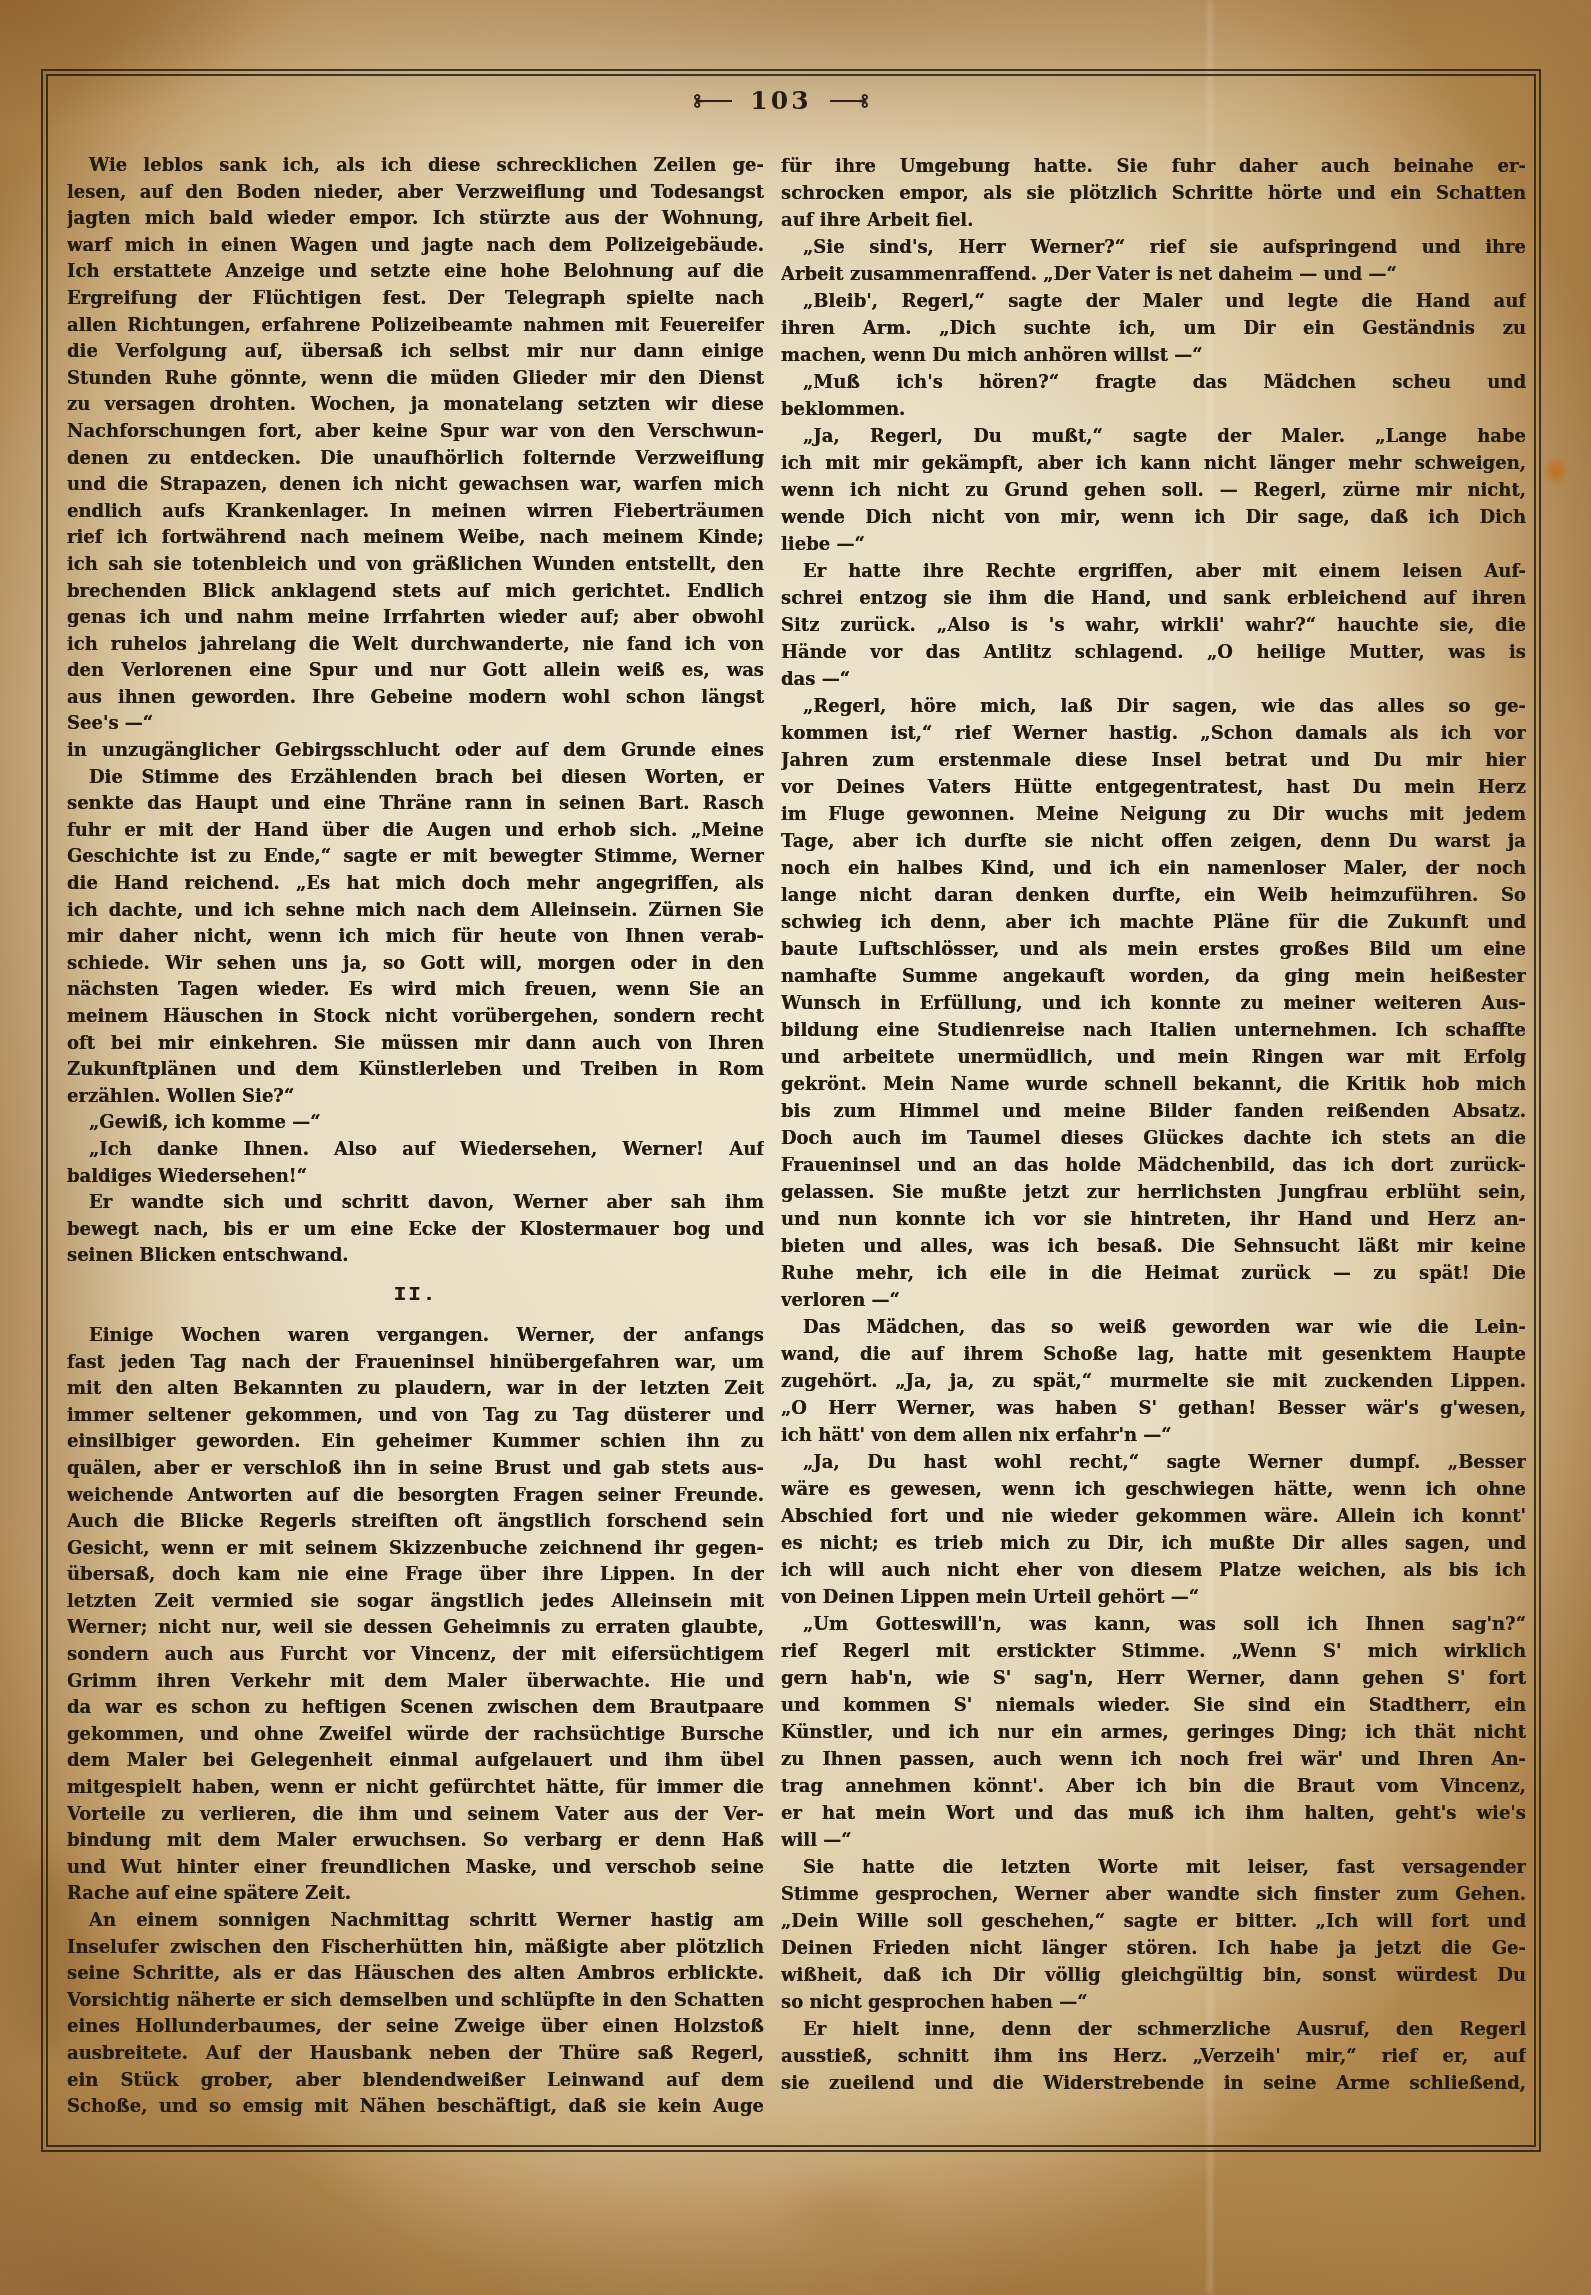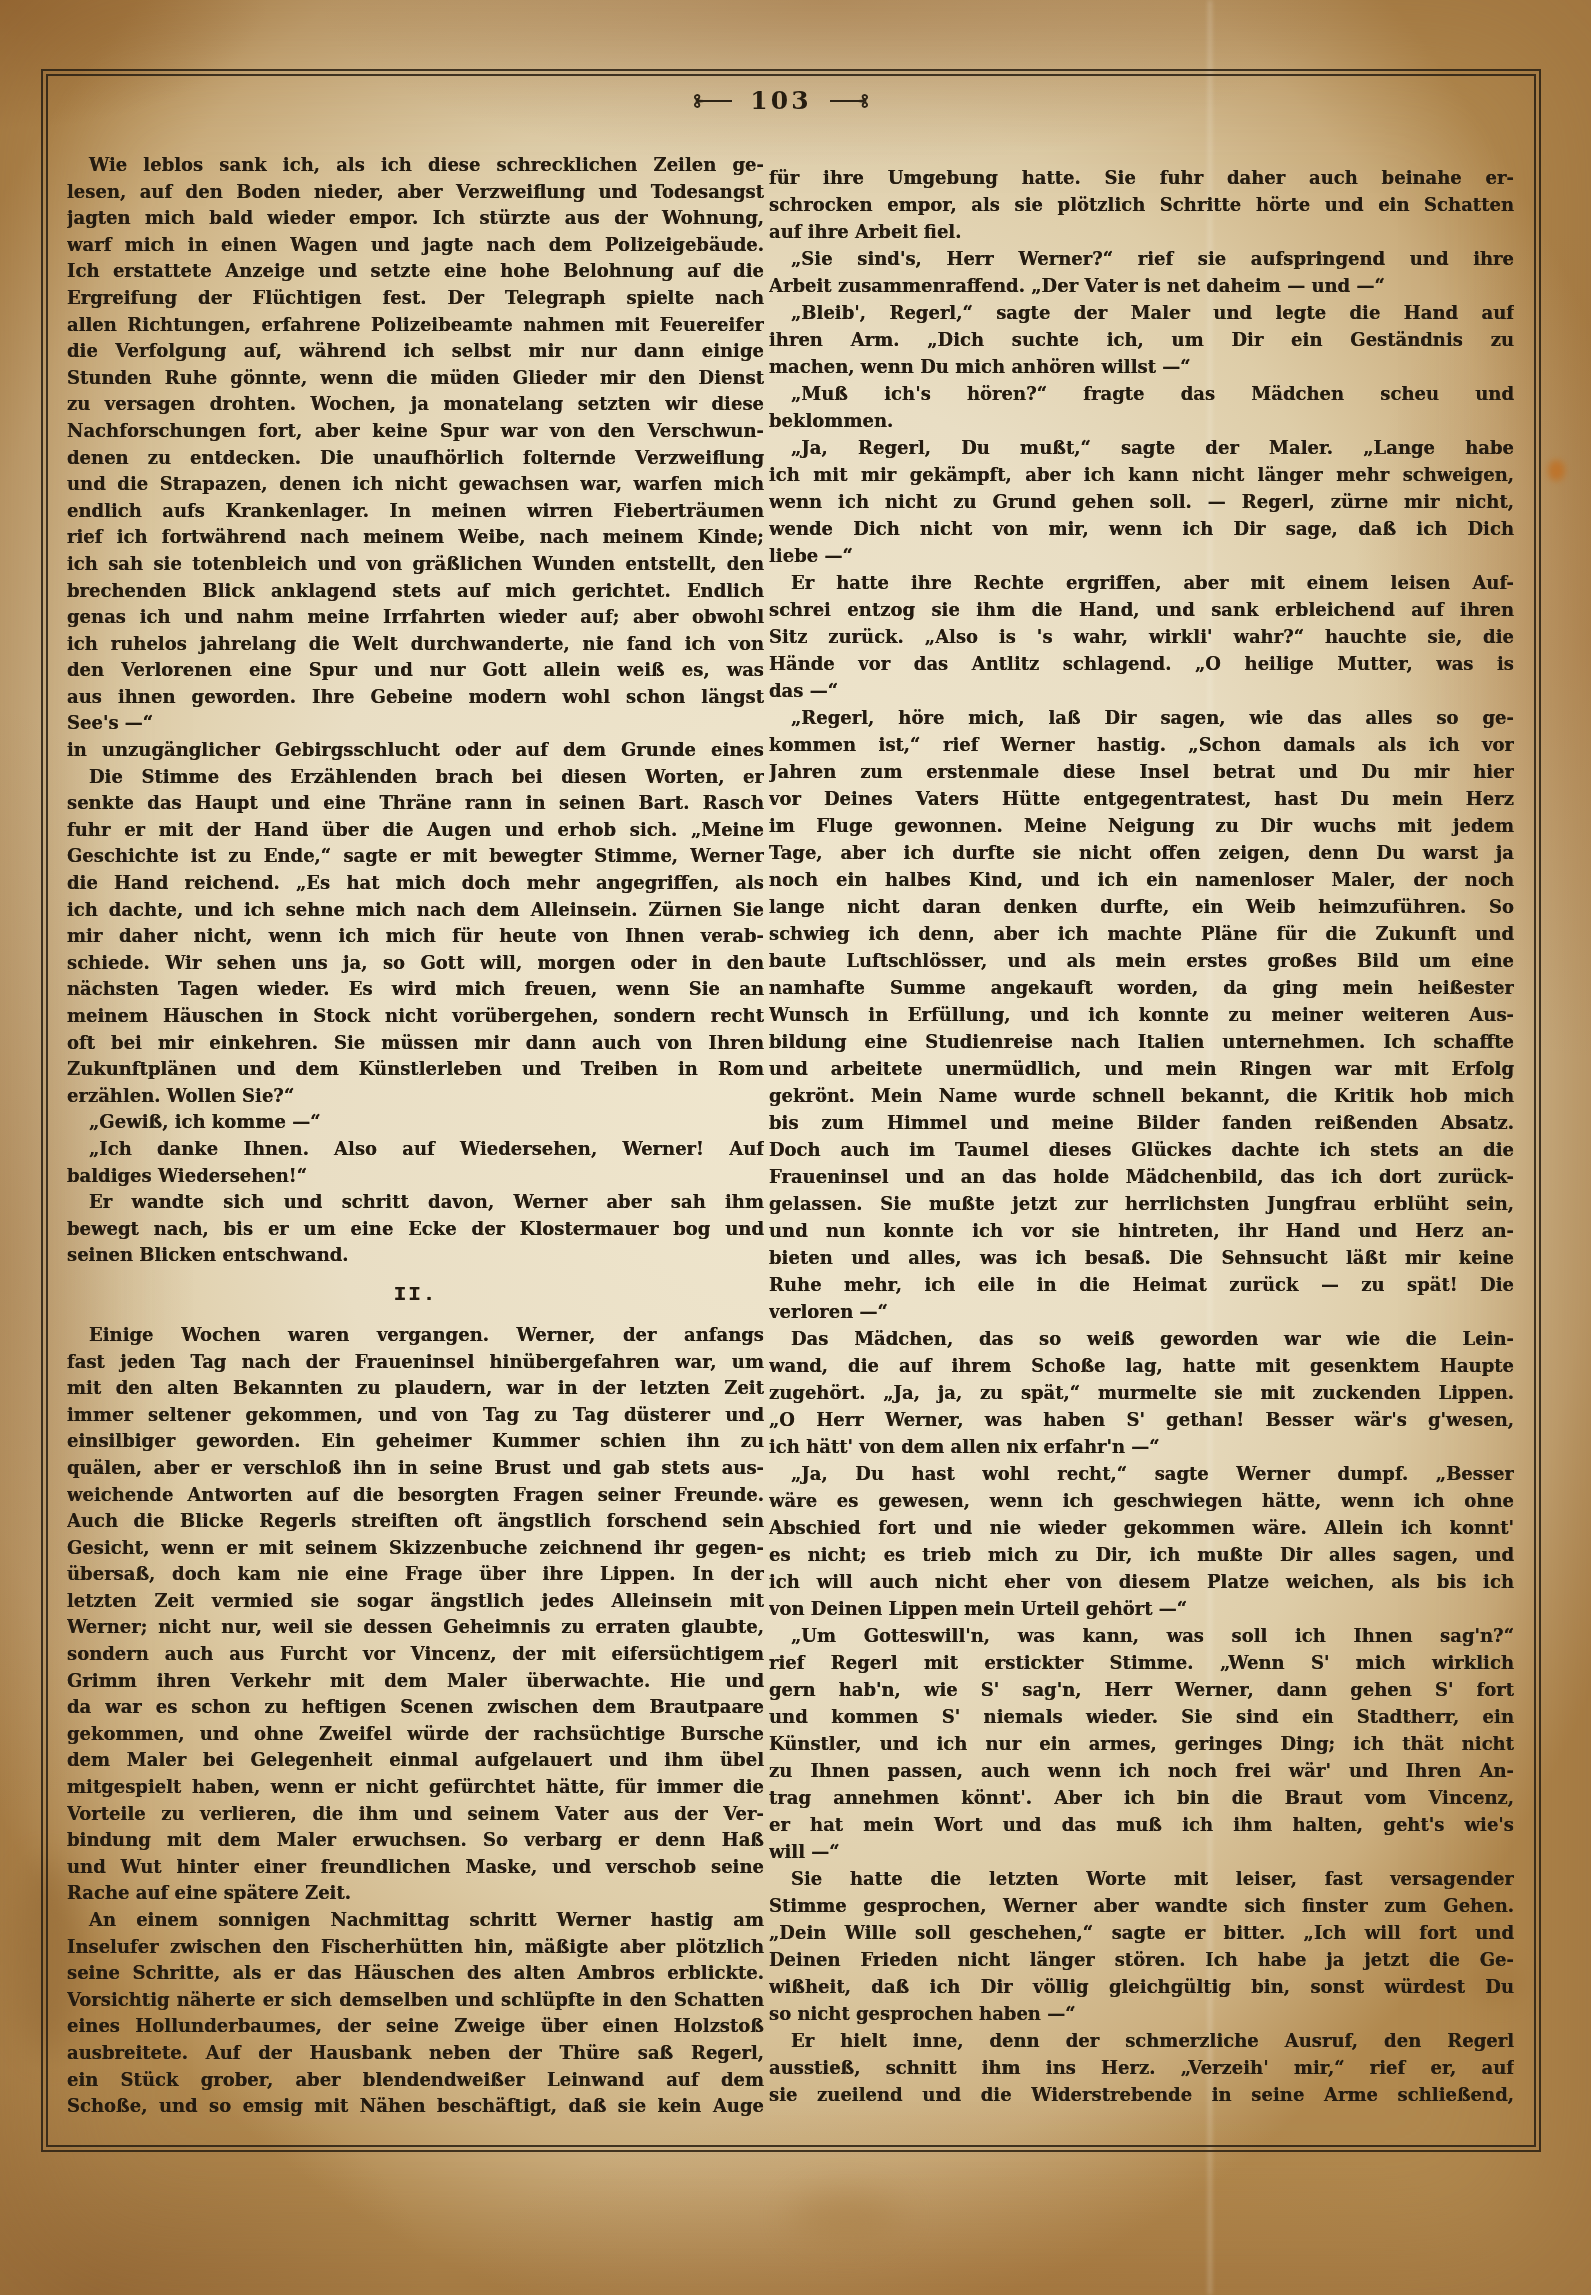--- a/index.html
+++ b/index.html
@@ -38,23 +38,22 @@
     color:#2d2315;
   }
   .page-number{
     font-size:25px;font-weight:bold;letter-spacing:3.1px;color:#261d10;
   }
   .orn{display:block;}
   .orn-right{transform:scaleX(-1);}
 
   .columns{
     position:absolute;left:67px;top:152px;width:1459px;
-    display:flex;gap:5px;
+    display:flex;gap:17px;
     color:#241b10;
-    align-items:center;
   }
   .col{font-weight:bold;}
   .col-left{width:697px;}
   .col-right{width:745px;}
   .line{
     height:26.6px;line-height:26.6px;font-size:18px;
     text-align:justify;text-align-last:justify;
     overflow:hidden;white-space:normal;
     text-shadow:0 0 0.4px rgba(42,32,16,.85);
   }
@@ -90,21 +89,21 @@
 
 <div class="columns">
   <div class="col col-left">
       <div class="line indent">Wie leblos sank ich, als ich diese schrecklichen Zeilen ge-</div>
       <div class="line">lesen, auf den Boden nieder, aber Verzweiflung und Todesangst</div>
       <div class="line">jagten mich bald wieder empor. Ich stürzte aus der Wohnung,</div>
       <div class="line">warf mich in einen Wagen und jagte nach dem Polizeigebäude.</div>
       <div class="line">Ich erstattete Anzeige und setzte eine hohe Belohnung auf die</div>
       <div class="line">Ergreifung der Flüchtigen fest. Der Telegraph spielte nach</div>
       <div class="line">allen Richtungen, erfahrene Polizeibeamte nahmen mit Feuereifer</div>
-      <div class="line">die Verfolgung auf, während ich selbst mir nur dann einige</div>
+      <div class="line">die Verfolgung auf, übersaß ich selbst mir nur dann einige</div>
       <div class="line">Stunden Ruhe gönnte, wenn die müden Glieder mir den Dienst</div>
       <div class="line">zu versagen drohten. Wochen, ja monatelang setzten wir diese</div>
       <div class="line">Nachforschungen fort, aber keine Spur war von den Verschwun-</div>
       <div class="line">denen zu entdecken. Die unaufhörlich folternde Verzweiflung</div>
       <div class="line">und die Strapazen, denen ich nicht gewachsen war, warfen mich</div>
       <div class="line">endlich aufs Krankenlager. In meinen wirren Fieberträumen</div>
       <div class="line">rief ich fortwährend nach meinem Weibe, nach meinem Kinde;</div>
       <div class="line">ich sah sie totenbleich und von gräßlichen Wunden entstellt, den</div>
       <div class="line">brechenden Blick anklagend stets auf mich gerichtet. Endlich</div>
       <div class="line">genas ich und nahm meine Irrfahrten wieder auf; aber obwohl</div>

